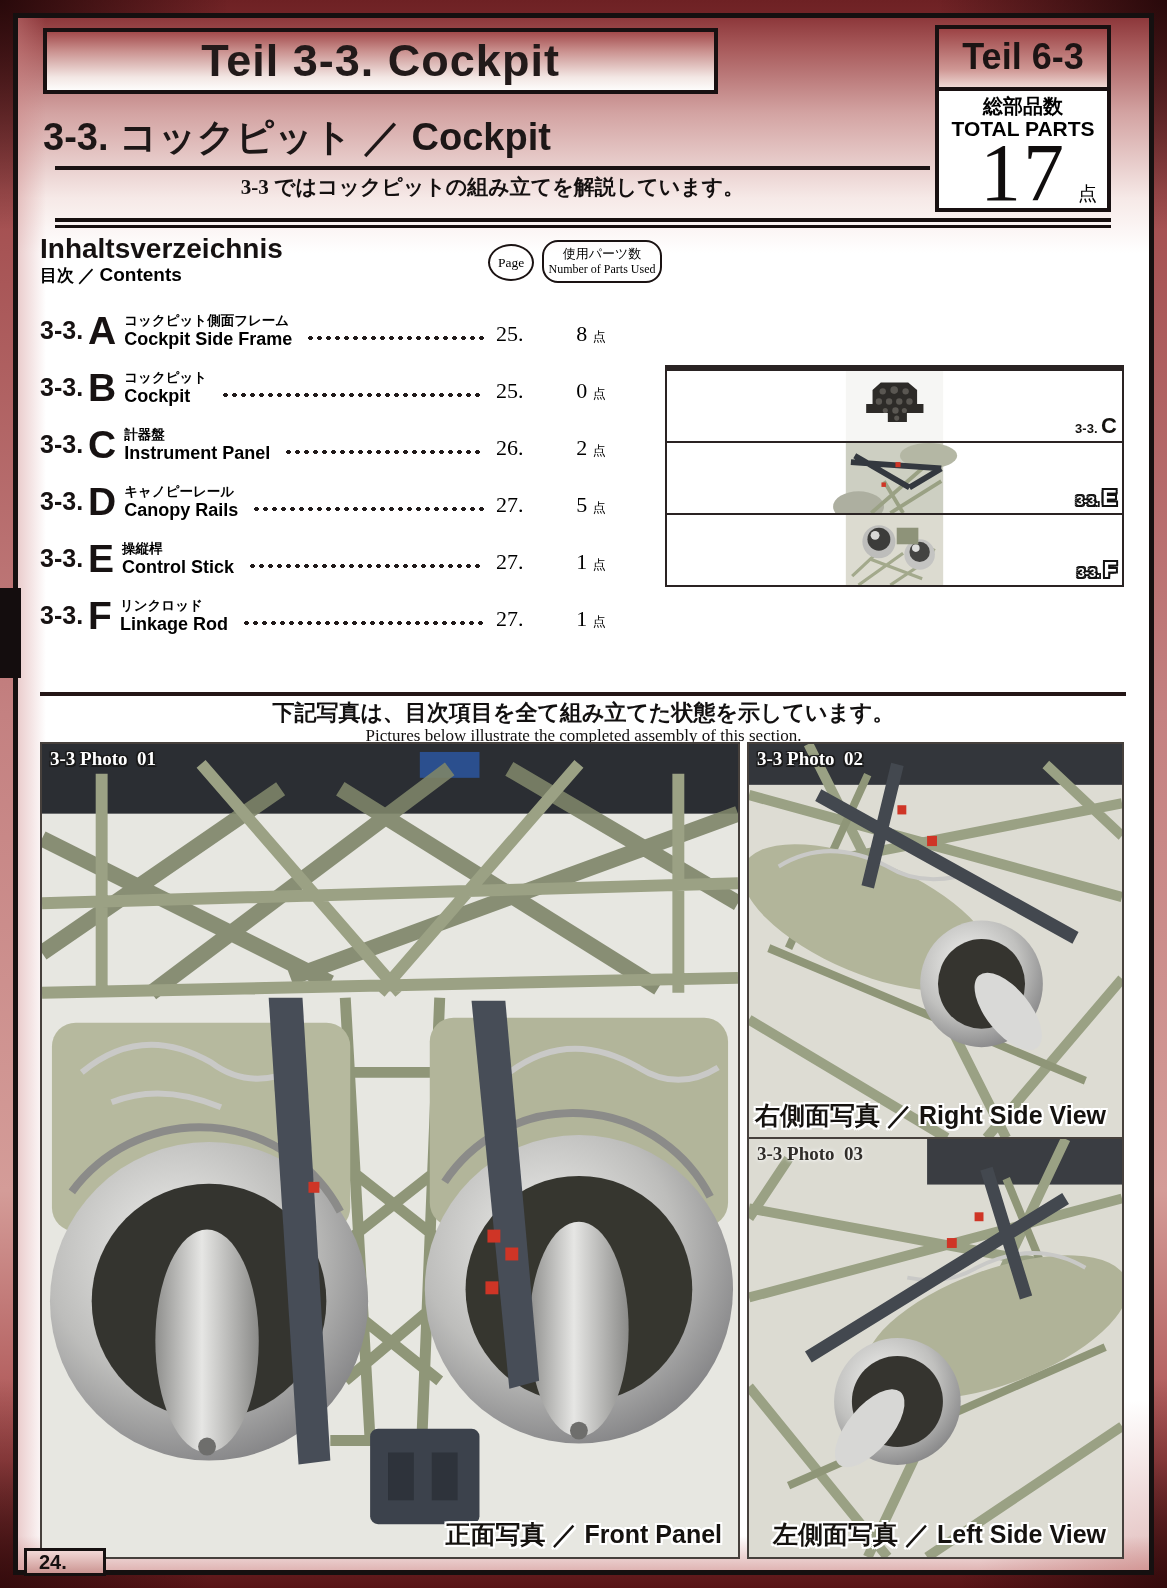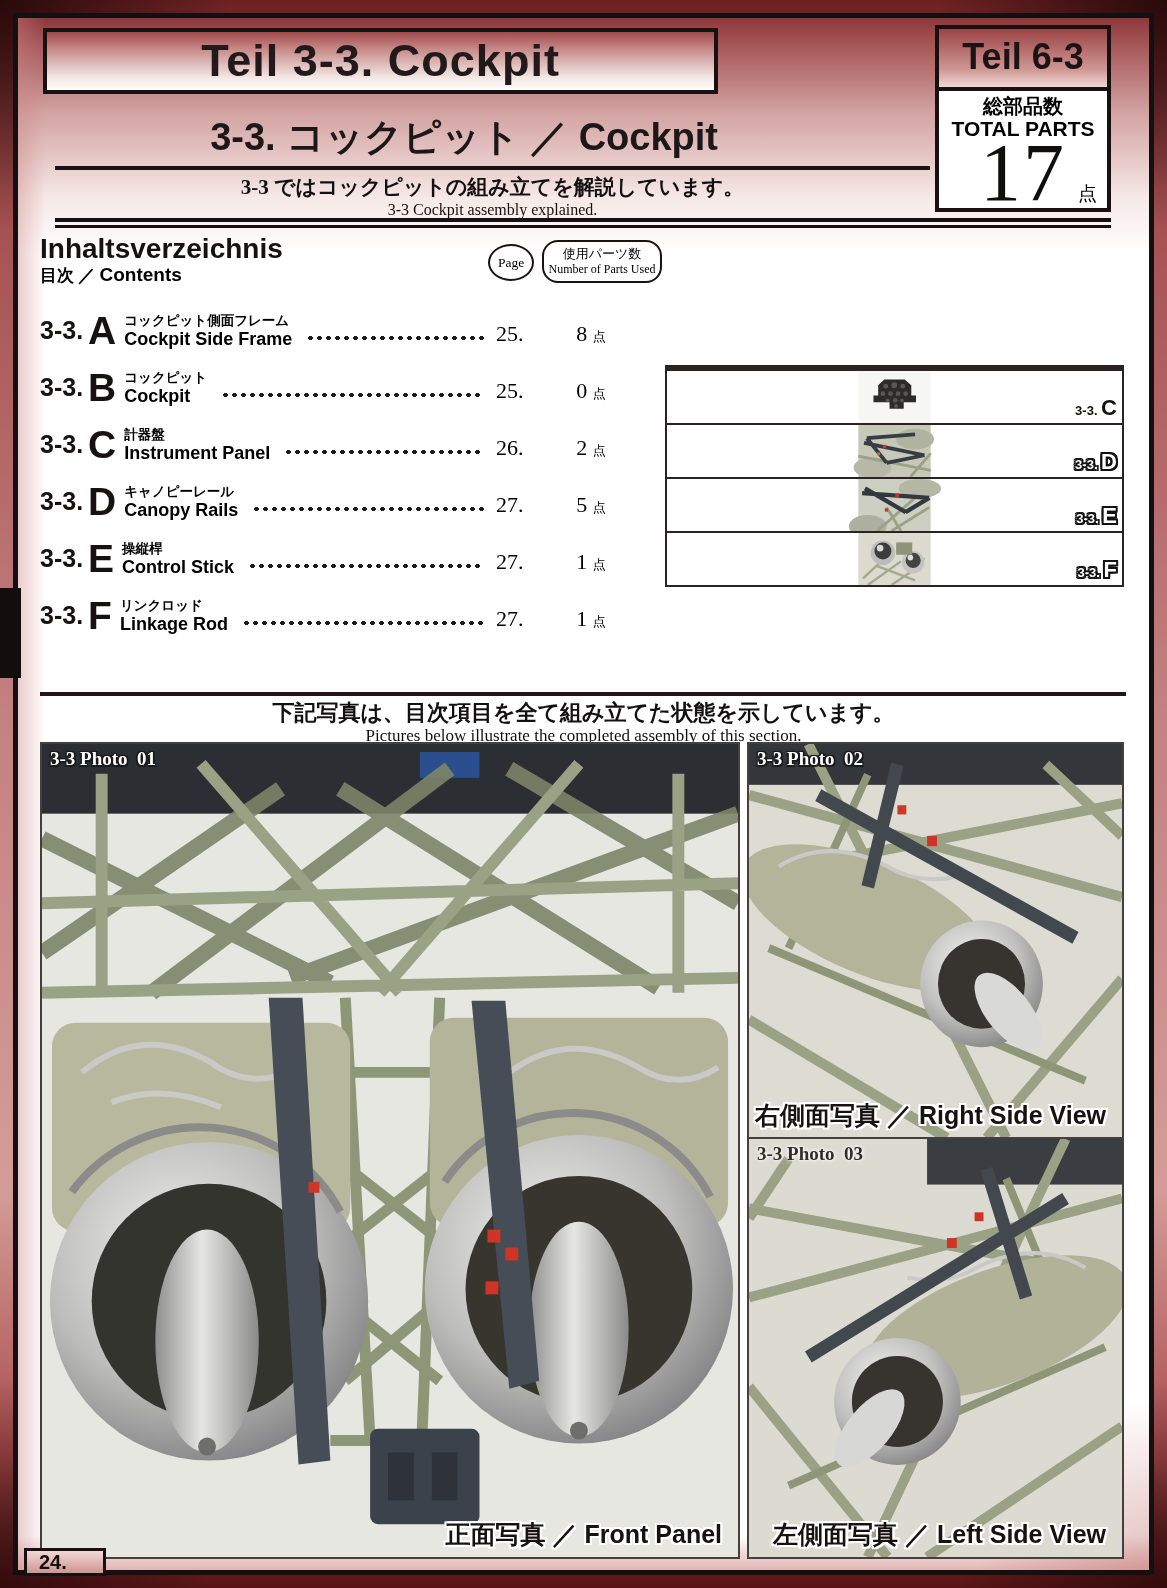--- a/index.html
+++ b/index.html
@@ -20,21 +20,21 @@
       radial-gradient(circle at 100% 100%, rgba(190,110,108,.45), rgba(190,110,108,0) 170px),
       linear-gradient(180deg,#8d383b 0px,#a85a5b 30px,#d3a3a2 95px,#f6e9e7 180px,#ffffff 235px,#ffffff 100%);
   }
   .abs { position:absolute; }
 
   
   .title-box { left:25px; top:10px; width:675px; height:66px; border:4px solid #181011;
     background:linear-gradient(180deg,#a24a4b 0%,#c98f8d 32%,#f3e7e4 78%,#fdfcfb 100%);
     text-align:center; }
   .title-box span { font-weight:bold; font-size:45px; line-height:58px; color:#221a1a; letter-spacing:1px; }
-  .subtitle { left:25px; top:94px; width:675px; text-align:right; font-weight:bold; font-size:38px; color:#1d1717; }
+  .subtitle { left:25px; top:94px; width:675px; text-align:left; font-weight:bold; font-size:38px; color:#1d1717; }
   .rule1 { left:37px; top:148px; width:875px; height:4px; background:#1a1212; }
   .note-wrap { left:37px; top:156px; width:875px; text-align:center; font-family:"Liberation Serif", serif; color:#141010; }
   .note-jp { font-size:21px; font-weight:bold; line-height:26px; }
   .note-en { font-size:16px; line-height:19px; }
   .rule2 { left:37px; top:200px; width:1056px; height:10px; border-top:4px solid #171010; border-bottom:3px solid #171010; }
 
   
   .badge { left:917px; top:7px; width:176px; height:187px; border:4px solid #181011; background:#fff; }
   .badge-top { height:62px; border-bottom:4px solid #181011; text-align:center;
     background:linear-gradient(180deg,#9c4345 0%,#cf9794 70%,#eed8d4 100%); }
@@ -123,21 +123,20 @@
         <div class="badge-total-jp">総部品数</div>
         <div class="badge-total-en">TOTAL PARTS</div>
         <div class="badge-count">17</div>
         <div class="badge-unit">点</div>
       </div>
     </div>
     <div class="abs subtitle">3-3. コックピット ／ Cockpit</div>
     <div class="abs rule1"></div>
     <div class="abs note-wrap">
       <div class="note-jp">3-3 ではコックピットの組み立てを解説しています。</div>
-      <div class="note-en">3-3 Cockpit assembly explained.</div>
     </div>
     <div class="abs rule2"></div>
 
     <div class="abs contents-head">
       <div class="de">Inhaltsverzeichnis</div>
       <div class="sub"><span class="jp">目次</span><span class="jp"> ／ </span><span class="en">Contents</span></div>
     </div>
     <div class="abs page-oval">Page</div>
     <div class="abs parts-pill">
       <div class="l1">使用パーツ数</div>
@@ -258,36 +257,20 @@
               <circle cx="68" cy="48" r="5"></circle>
               <circle cx="84" cy="48" r="5"></circle>
               <circle cx="100" cy="48" r="5"></circle>
             <circle cx="62" cy="62" r="4"></circle>
               <circle cx="78" cy="62" r="5"></circle>
               <circle cx="92" cy="62" r="4"></circle>
             <circle cx="80" cy="74" r="4"></circle>
           </g>
         </svg>
         <span class="thumb-label lab-dark"><span class="p">3-3. </span><span class="L">C</span></span>
-      </div>
-      <div class="thumb">
-        <svg viewBox="0 0 153 110">
-          <rect width="153" height="110" fill="#c6c8b8"></rect>
-          <ellipse cx="120" cy="30" rx="40" ry="22" fill="#b0b3a0"></ellipse>
-          <ellipse cx="30" cy="90" rx="40" ry="22" fill="#b7b9a8"></ellipse>
-          <g stroke="#9aa184" stroke-width="6" fill="none">
-              <path d="M0 66 L153 96 M110 110 L153 60"></path>
-            </g>
-          <g stroke="#383d44" stroke-width="8" fill="none">
-            <path d="M12 38 L140 64 M18 28 L120 20 M18 28 L60 80 M60 80 L140 64"></path>
-          </g>
-          <rect x="52" y="42" width="7" height="7" fill="#cf3526"></rect>
-          <rect x="40" y="58" width="6" height="6" fill="#d96a2a"></rect>
-        </svg>
-        <span class="thumb-label lab-light"><span class="p">3-3. </span><span class="L">D</span></span>
       </div>
       <div class="thumb">
         <svg viewBox="0 0 153 110">
           <rect width="153" height="110" fill="#cdcfc2"></rect>
           <ellipse cx="130" cy="20" rx="45" ry="20" fill="#b4b7a4"></ellipse>
           <ellipse cx="20" cy="100" rx="40" ry="24" fill="#adafa0"></ellipse>
           <g stroke="#9aa184" stroke-width="6" fill="none">
               <path d="M40 110 L120 40 M70 110 L150 60 M90 110 L60 60"></path>
             </g>
           <g stroke="#33383f" stroke-width="9" fill="none">

